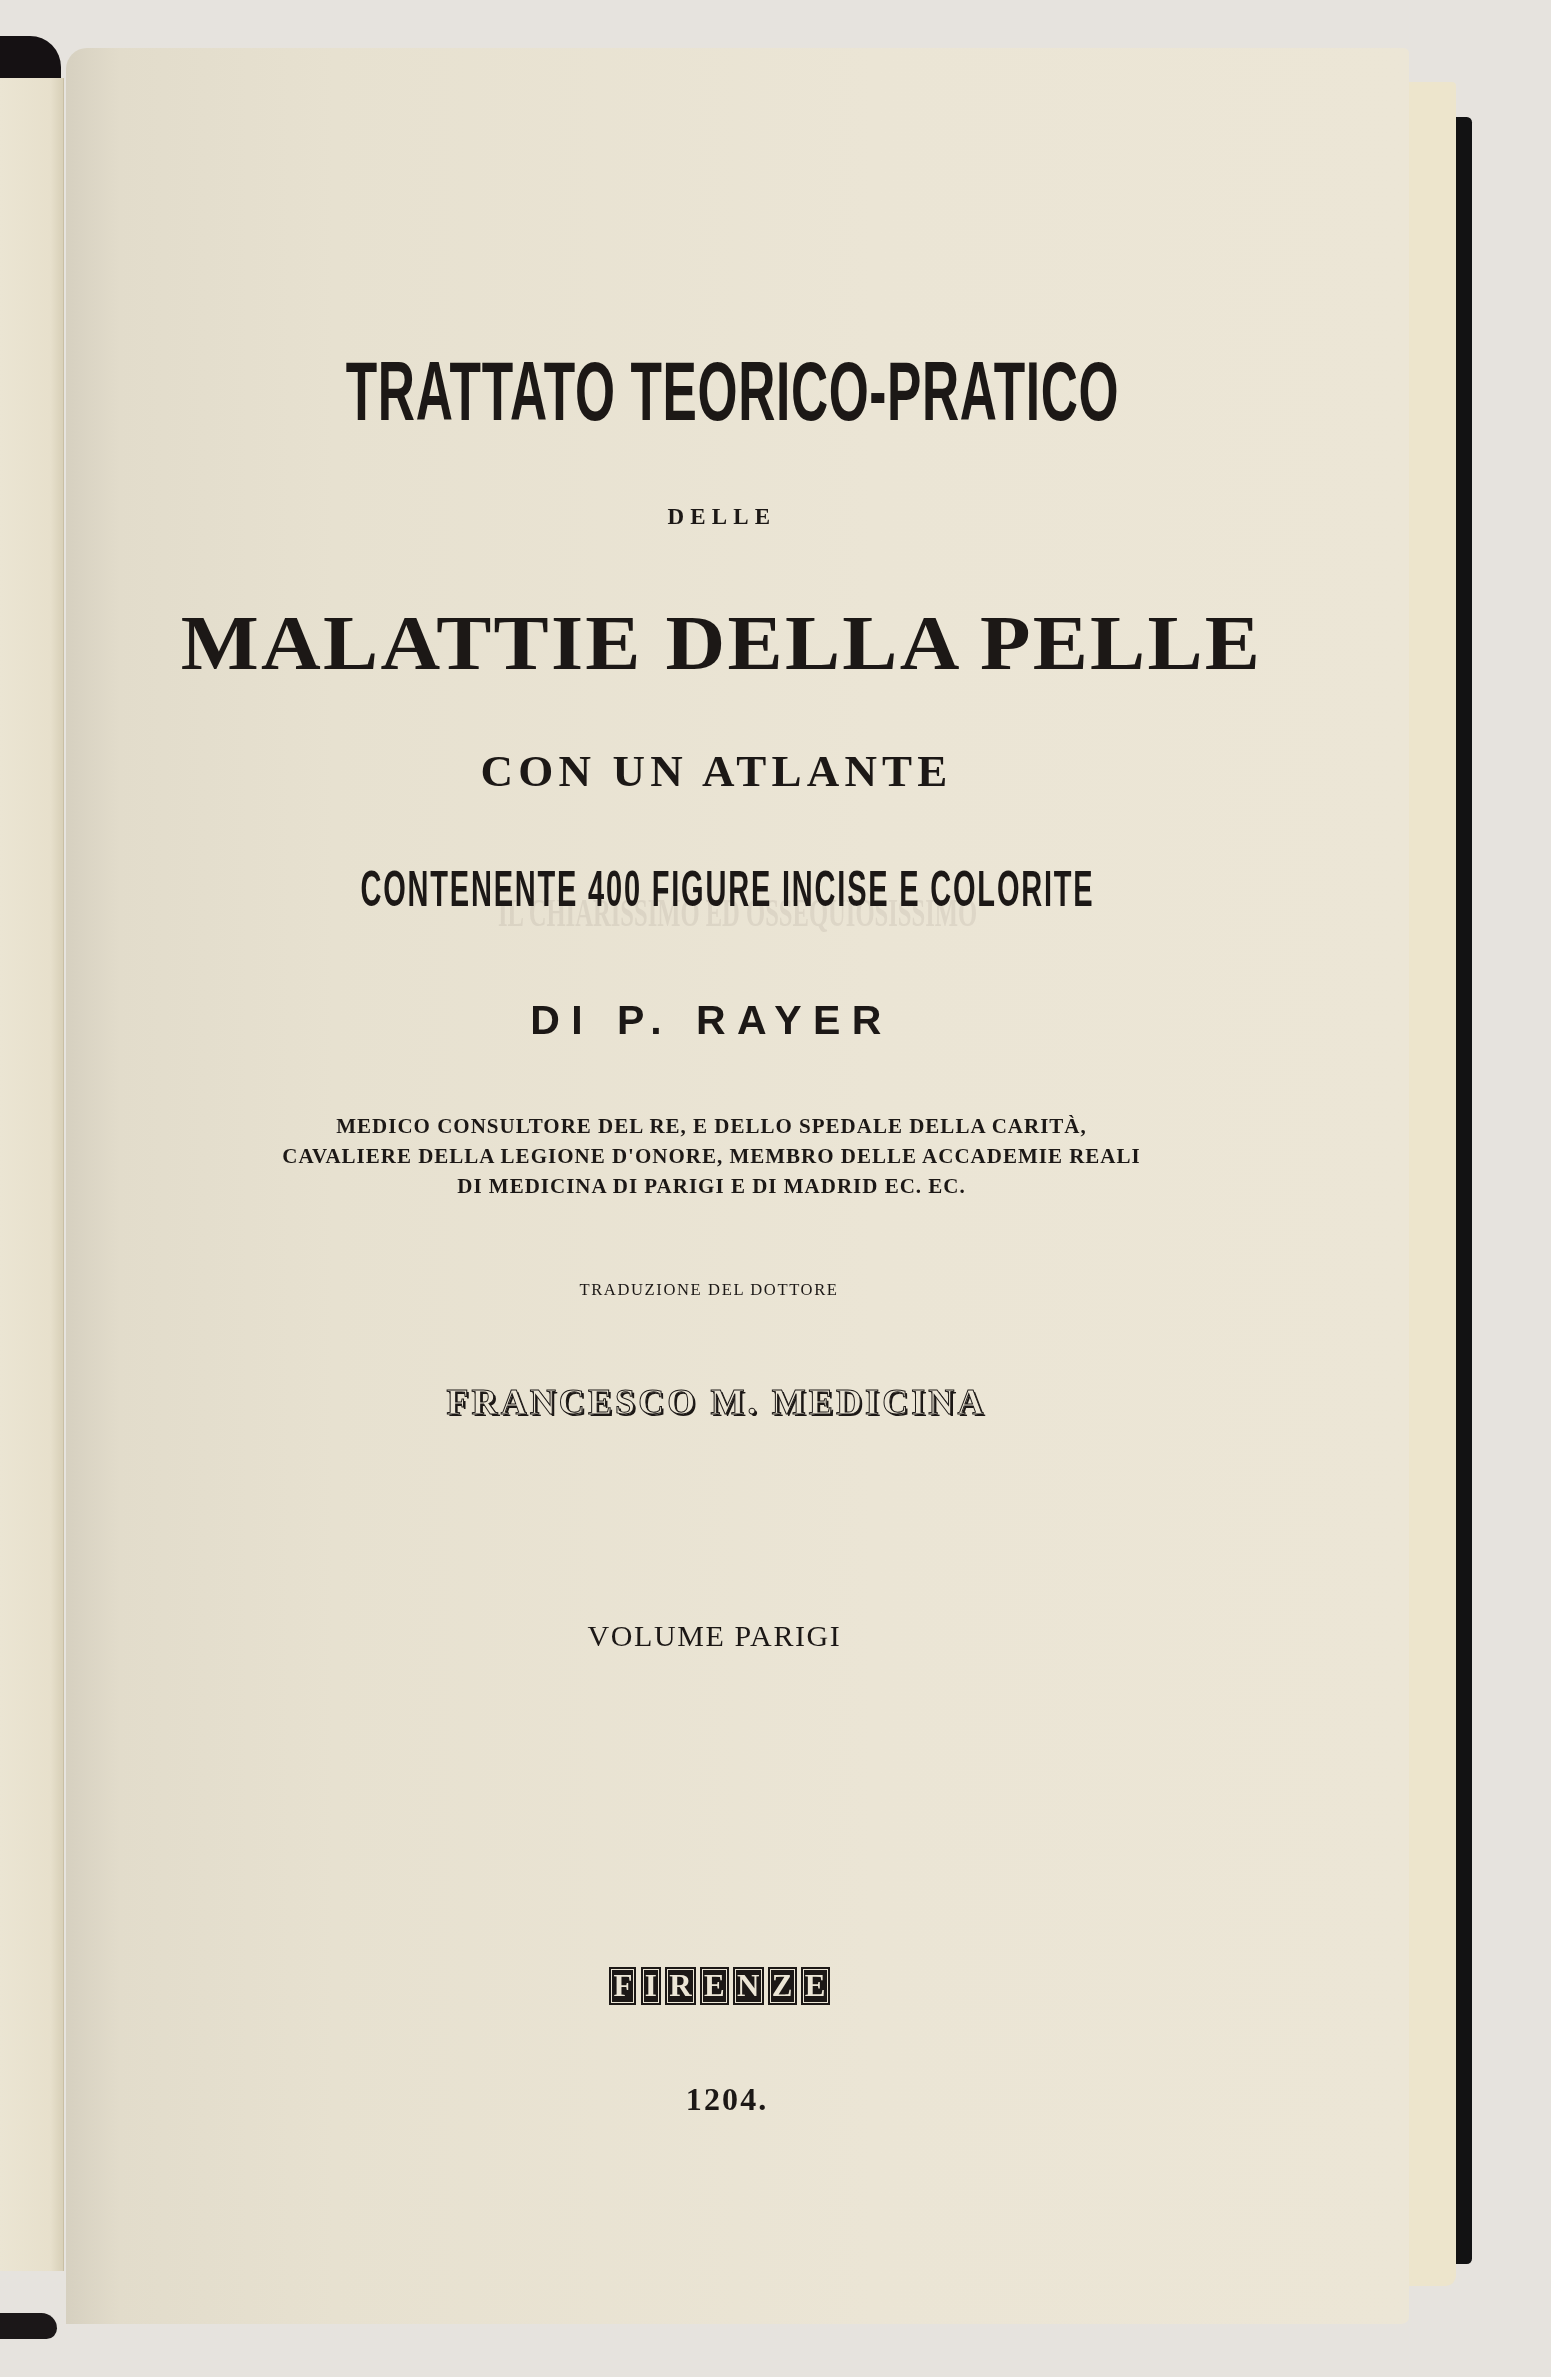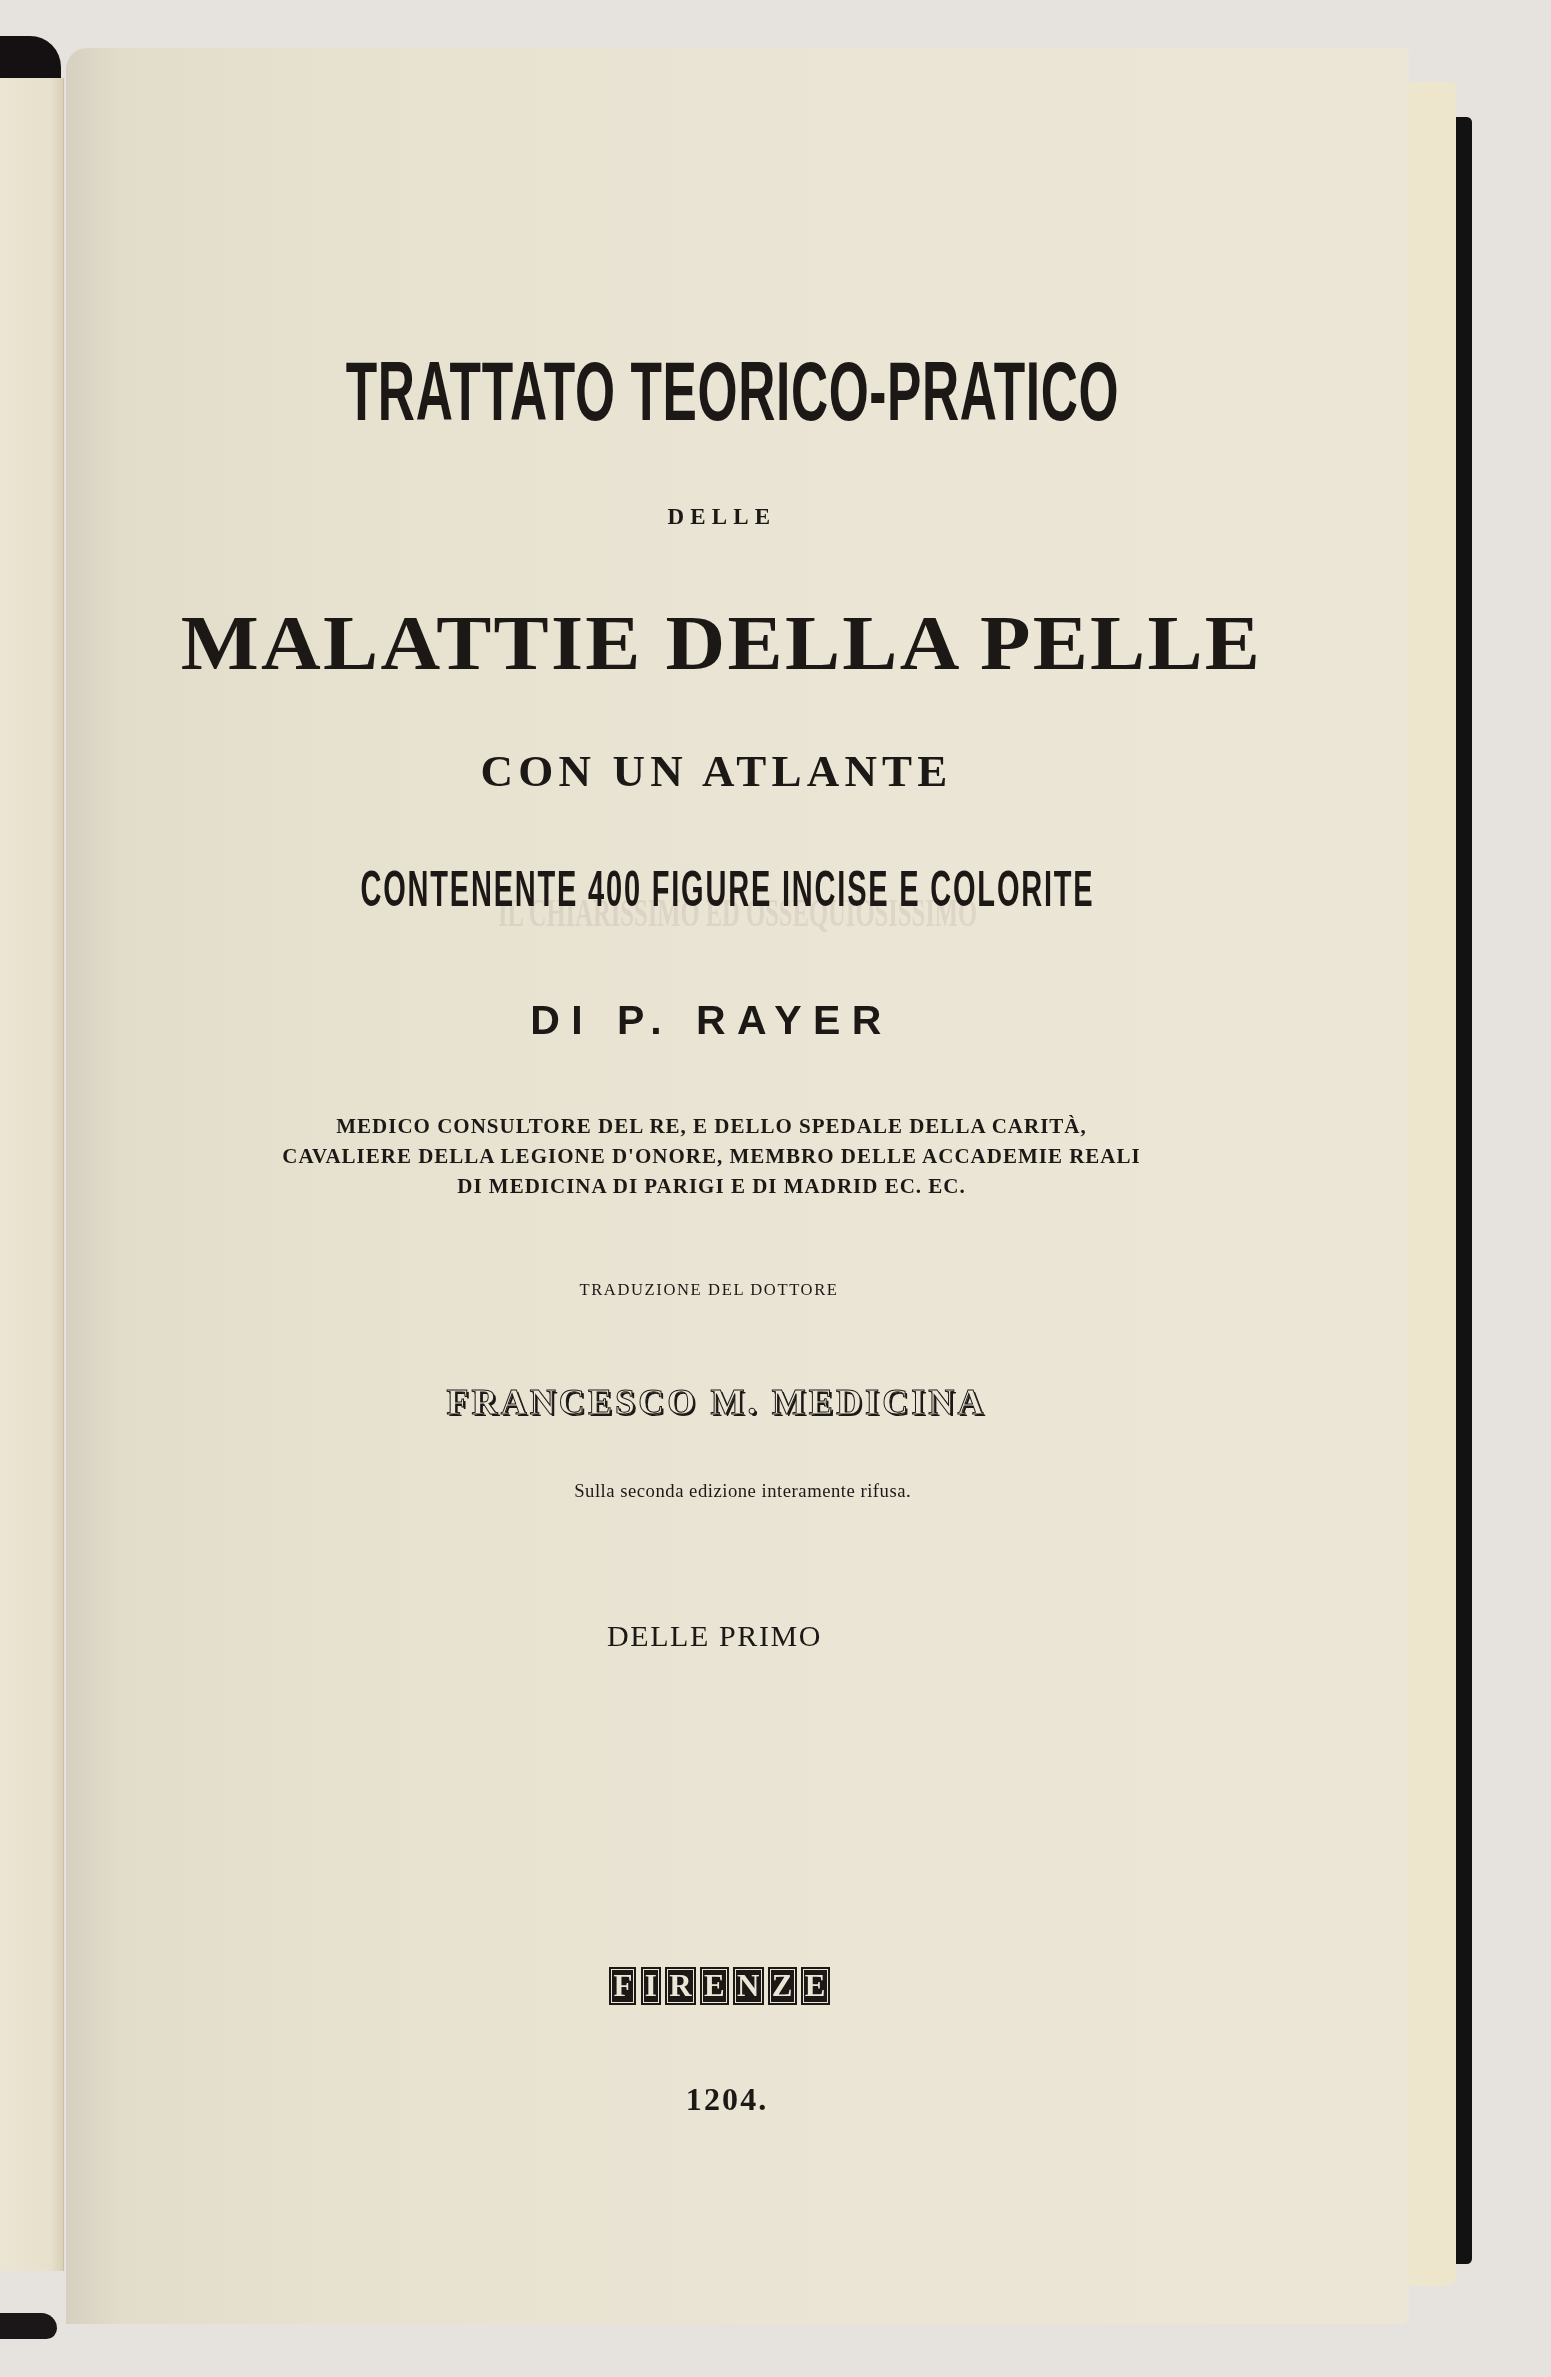--- a/index.html
+++ b/index.html
@@ -230,21 +230,20 @@
   <div class="line author">DI P. RAYER</div>
 
   <div class="line credentials">
     <div>MEDICO CONSULTORE DEL RE, E DELLO SPEDALE DELLA CARITÀ,</div>
     <div>CAVALIERE DELLA LEGIONE D'ONORE, MEMBRO DELLE ACCADEMIE REALI</div>
     <div>DI MEDICINA DI PARIGI E DI MADRID EC. EC.</div>
   </div>
 
   <div class="line traduzione">TRADUZIONE DEL DOTTORE</div>
   <div class="line translator"><span>FRANCESCO M. MEDICINA</span></div>
-  <div class="line edition">Sulla seconda edizione interamente rifusa.</div>
-  <div class="line volume">DELLE PRIMO</div>
+  <div class="line volume">VOLUME PARIGI</div>
 
   <div class="line city">
     <span>F</span><span>I</span><span>R</span><span>E</span><span>N</span><span>Z</span><span>E</span>
   </div>
   <div class="line year">1204.</div>
 </div>
 
 
 </body></html>

